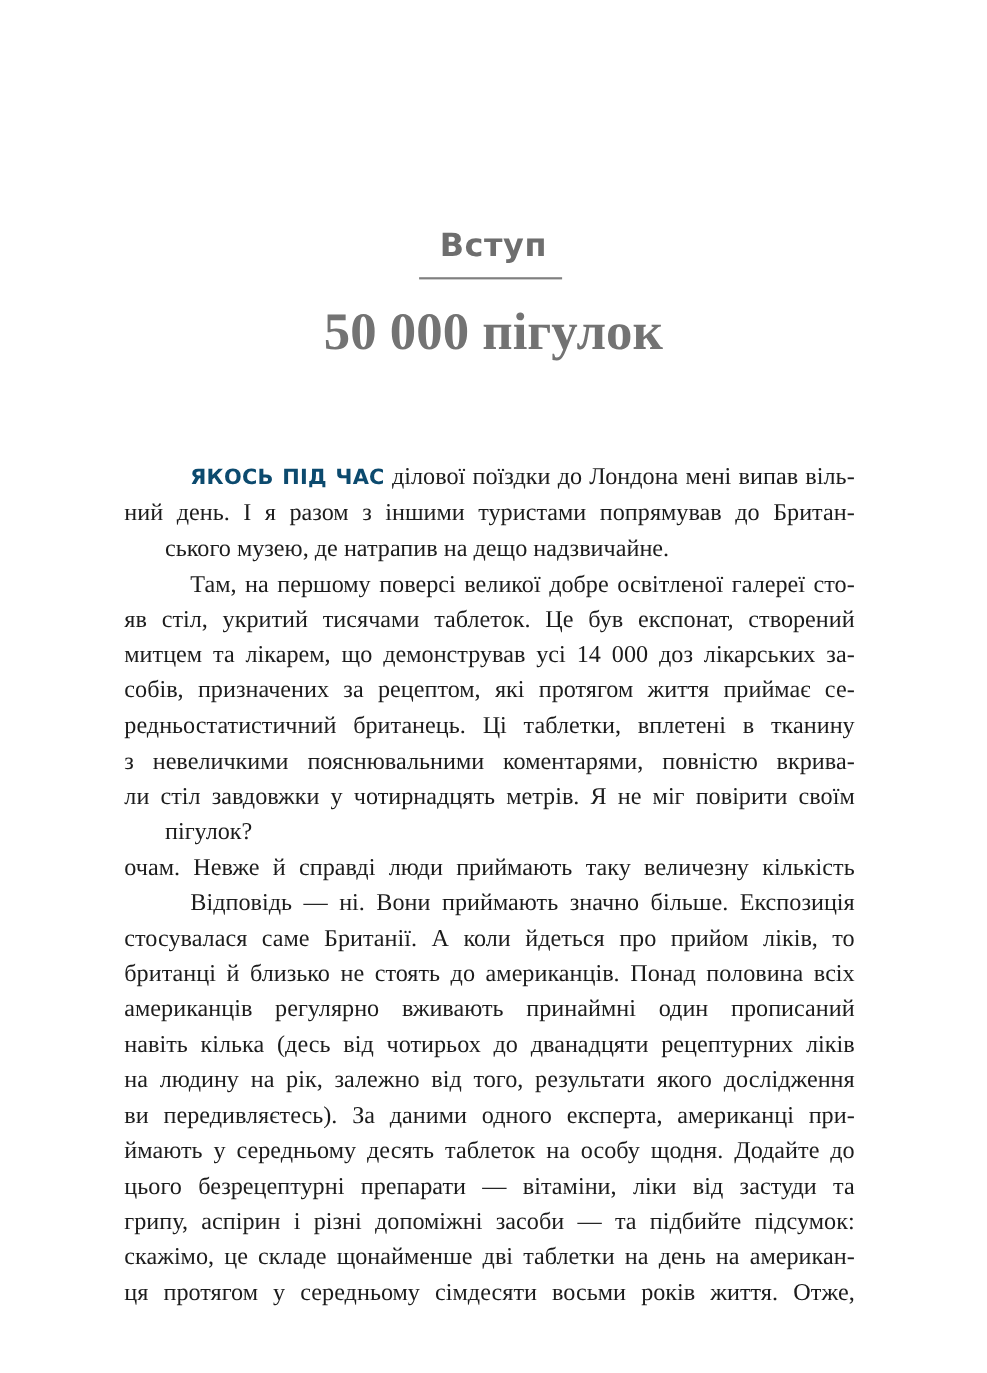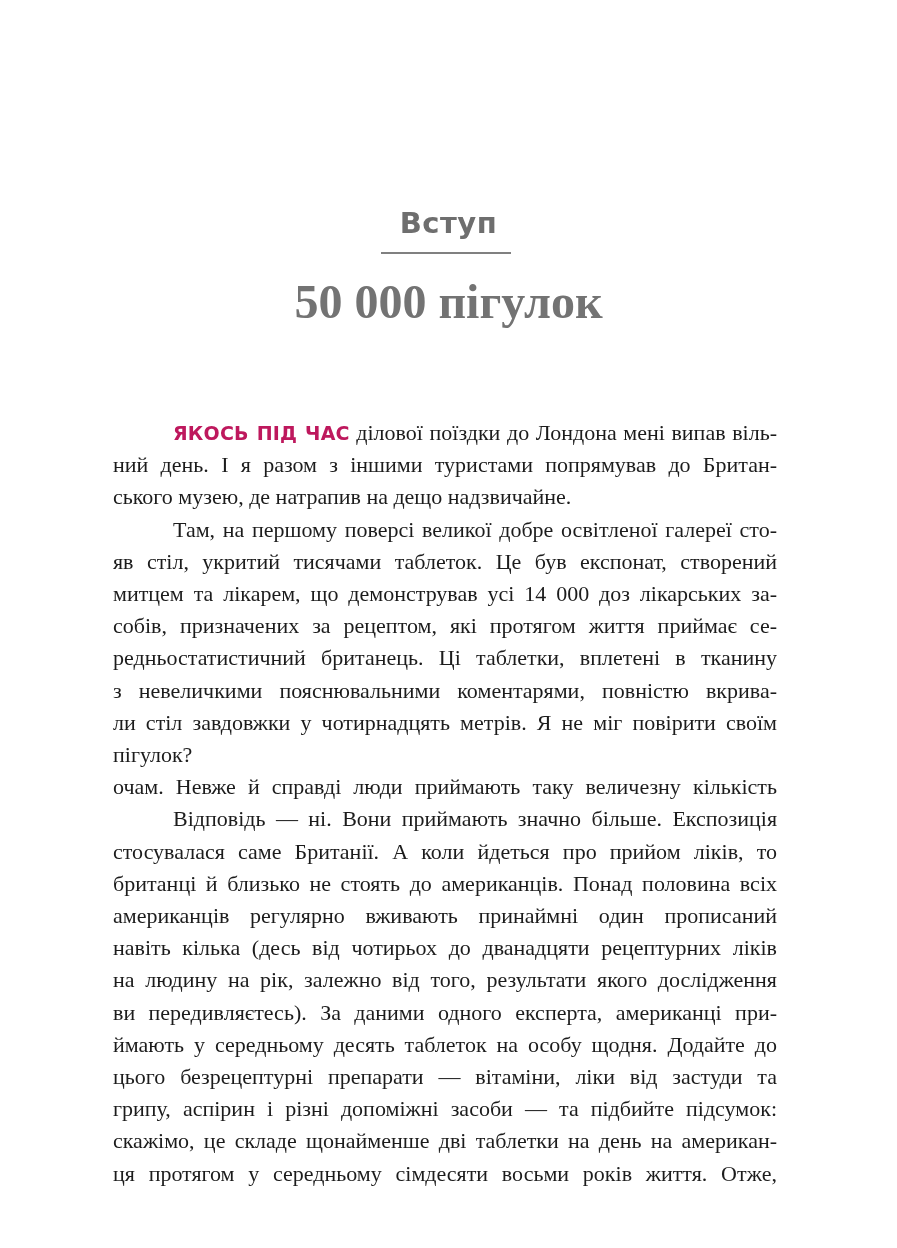--- a/index.html
+++ b/index.html
@@ -67,35 +67,36 @@
       text-indent: 30px;
     }
     .line {
       display: block;
       text-align: justify;
       text-align-last: justify;
       white-space: nowrap;
     }
     .line.last {
       text-align-last: left;
+      margin-left: 37px;
     }
     .para .line:first-child {
       text-indent: 30px;
     }
     .para .line {
       text-indent: 0;
     }
     .para .line.indent {
       padding-left: 30px;
     }
     .lead-in {
       font-family: "DejaVu Sans", sans-serif;
       font-weight: bold;
       font-size: 19px;
-      color: #be185d;
+      color: #0c4a6e;
       letter-spacing: 0.2px;
     }
   </style>
 </head>
 <body>
 
 <div class="page">
 
   <div class="chapter-label">Вступ</div>
   <div class="chapter-rule"></div>

